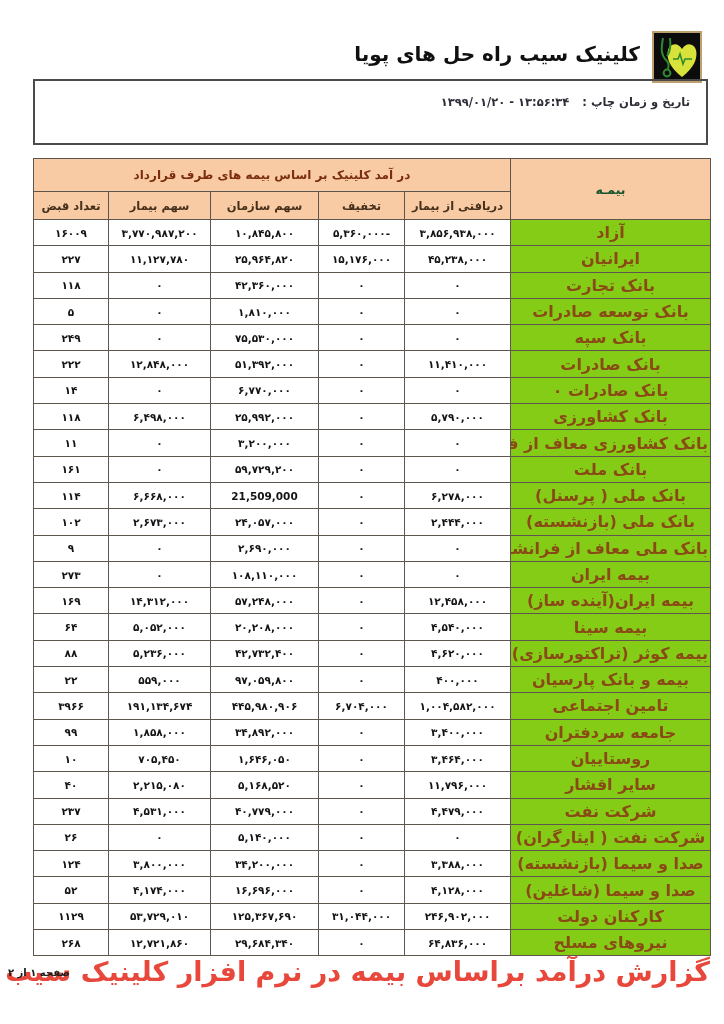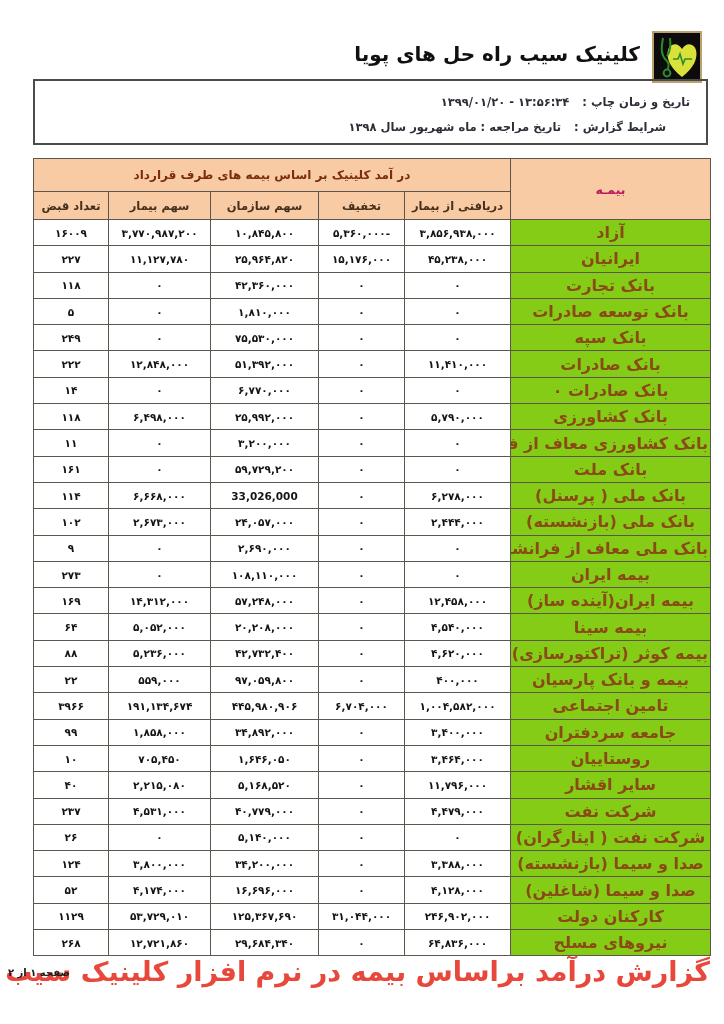--- a/index.html
+++ b/index.html
@@ -35,21 +35,21 @@
   table.report{
     position:absolute;top:158px;left:33px;width:677px;
     border-collapse:collapse;table-layout:fixed;
   }
   table.report th, table.report td{
     border:1px solid #5c564e;padding:0 2px;text-align:center;vertical-align:middle;
     overflow:hidden;white-space:nowrap;
   }
   .peach{background:#F8CBA4;}
   .title-cell{font-size:12px;font-weight:bold;color:#7b2d0e;height:32px;}
-  .ins-head{font-size:12.5px;font-weight:bold;color:#be185d;letter-spacing:1px;}
+  .ins-head{font-size:12.5px;font-weight:bold;color:#14532d;letter-spacing:1px;}
   .colhead{font-size:11.5px;font-weight:bold;color:#46301b;height:27px;}
   tr.data{height:26.3px;}
   td.name{background:#84cc16;color:#8a4a16;font-weight:bold;font-size:16px;}
   td.val{background:#ffffff;color:#141414;font-weight:bold;font-size:10.5px;}
   
   .footer-title{
     position:absolute;top:956px;left:0;width:710px;text-align:right;
     font-size:27px;font-weight:bold;color:#E8483B;white-space:nowrap;
   }
   .page-info{
@@ -68,24 +68,20 @@
     <path d="M16 5 C17 13 16 19 13 23" fill="none" stroke="#2e8b2e" stroke-width="2"></path>
     <circle cx="13" cy="40" r="3.4" fill="none" stroke="#2e8b2e" stroke-width="2"></circle>
   </svg>
 </div>
 <div class="clinic-title">کلینیک سیب راه حل های پویا</div>
 
 <div class="info-box">
   <div class="info-line l1">
     <span class="info-label">تاریخ و زمان چاپ :</span>
     <span>۱۳:۵۶:۳۴ - ۱۳۹۹/۰۱/۲۰</span>
-  </div>
-  <div class="info-line l2">
-    <span class="info-label">شرایط گزارش :</span>
-    <span>تاریخ مراجعه : ماه شهریور سال ۱۳۹۸</span>
   </div>
 </div>
 
 <table class="report">
   <colgroup>
     <col style="width:200px">
       <col style="width:106px">
       <col style="width:86px">
     <col style="width:108px">
       <col style="width:102px">
@@ -182,21 +178,21 @@
     <td class="val">۰</td>
     <td class="val">۰</td>
     <td class="val">۵۹,۷۲۹,۲۰۰</td>
     <td class="val">۰</td>
     <td class="val">۱۶۱</td>
   </tr>
       <tr class="data">
     <td class="name">بانک ملی ( پرسنل)</td>
     <td class="val">۶,۲۷۸,۰۰۰</td>
     <td class="val">۰</td>
-    <td class="val">33,026,000</td>
+    <td class="val">21,509,000</td>
     <td class="val">۶,۶۶۸,۰۰۰</td>
     <td class="val">۱۱۴</td>
   </tr>
       <tr class="data">
     <td class="name">بانک ملی (بازنشسته)</td>
     <td class="val">۲,۴۴۴,۰۰۰</td>
     <td class="val">۰</td>
     <td class="val">۲۴,۰۵۷,۰۰۰</td>
     <td class="val">۲,۶۷۳,۰۰۰</td>
     <td class="val">۱۰۲</td>

